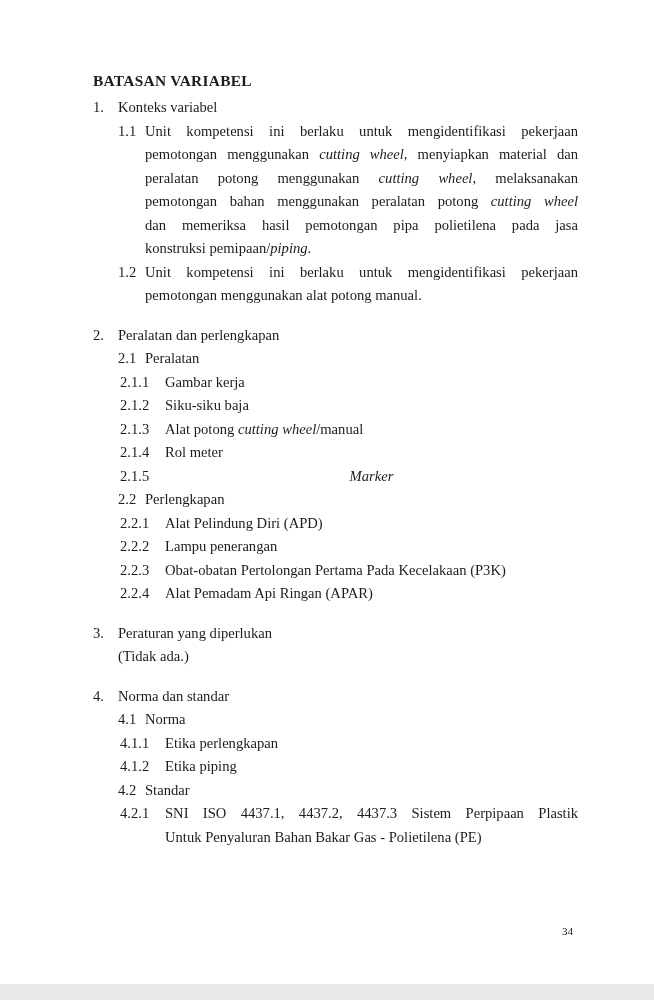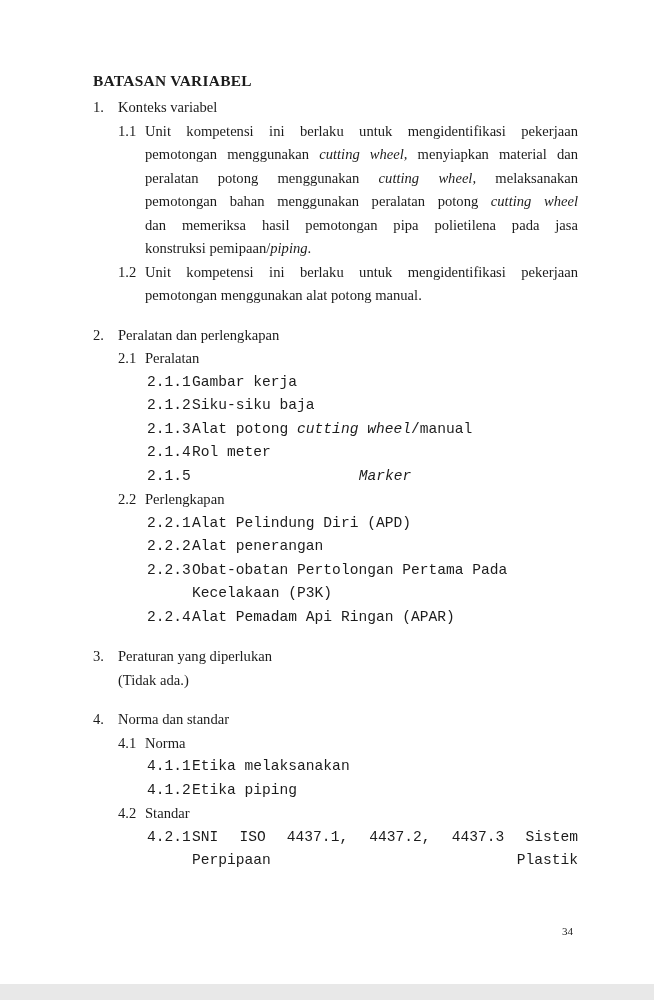--- a/index.html
+++ b/index.html
@@ -24,21 +24,21 @@
   .doc-title {
     font-weight: bold;
     letter-spacing: 0.3px;
     font-size: 15.4px;
     margin-bottom: 3.5px;
   }
   .sec + .sec { margin-top: 16px; }
   .row { display: grid; }
   .l1 { grid-template-columns: 25px 1fr; }
   .l2 { margin-left: 25px; display: grid; grid-template-columns: 27px 1fr; }
-  .l3 { margin-left: 54px; display: grid; grid-template-columns: 45px 1fr; font-family: Liberation Mono, monospace; }
+  .l3 { margin-left: 27px; display: grid; grid-template-columns: 45px 1fr; }
   .num { white-space: nowrap; }
   .jl { text-align: justify; text-align-last: justify; }
   .i { font-style: italic; text-align: center; }
   .pagenum {
     position: absolute;
     left: 562px;
     top: 921px;
     font-size: 11px;
     line-height: 20px;
   }
@@ -108,21 +108,21 @@
       <div class="row l2">
         <span class="num">2.2</span>
         <span>Perlengkapan</span>
       </div>
       <div class="row l3">
         <span class="num">2.2.1</span>
         <span>Alat Pelindung Diri (APD)</span>
       </div>
       <div class="row l3">
         <span class="num">2.2.2</span>
-        <span>Alat penerangan</span>
+        <span>Lampu penerangan</span>
       </div>
       <div class="row l3">
         <span class="num">2.2.3</span>
         <span>Obat-obatan Pertolongan Pertama Pada Kecelakaan (P3K)</span>
       </div>
       <div class="row l3">
         <span class="num">2.2.4</span>
         <span>Alat Pemadam Api Ringan (APAR)</span>
       </div>
     </div>
@@ -142,34 +142,35 @@
       <div class="row l1">
         <span class="num">4.</span>
         <span>Norma dan standar</span>
       </div>
       <div class="row l2">
         <span class="num">4.1</span>
         <span>Norma</span>
       </div>
       <div class="row l3">
         <span class="num">4.1.1</span>
-        <span>Etika melaksanakan</span>
+        <span>Etika perlengkapan</span>
       </div>
       <div class="row l3">
         <span class="num">4.1.2</span>
         <span>Etika piping</span>
       </div>
       <div class="row l2">
         <span class="num">4.2</span>
         <span>Standar</span>
       </div>
       <div class="row l3">
         <span class="num">4.2.1</span>
         <div>
           <div class="jl"><span>SNI ISO 4437.1, 4437.2, 4437.3 Sistem Perpipaan Plastik</span></div>
+          <div><span>Untuk Penyaluran Bahan Bakar Gas - Polietilena (PE)</span></div>
         </div>
       </div>
     </div>
 
   </div>
 
   <div class="pagenum">34</div>
 </div>
 
 </body></html>

